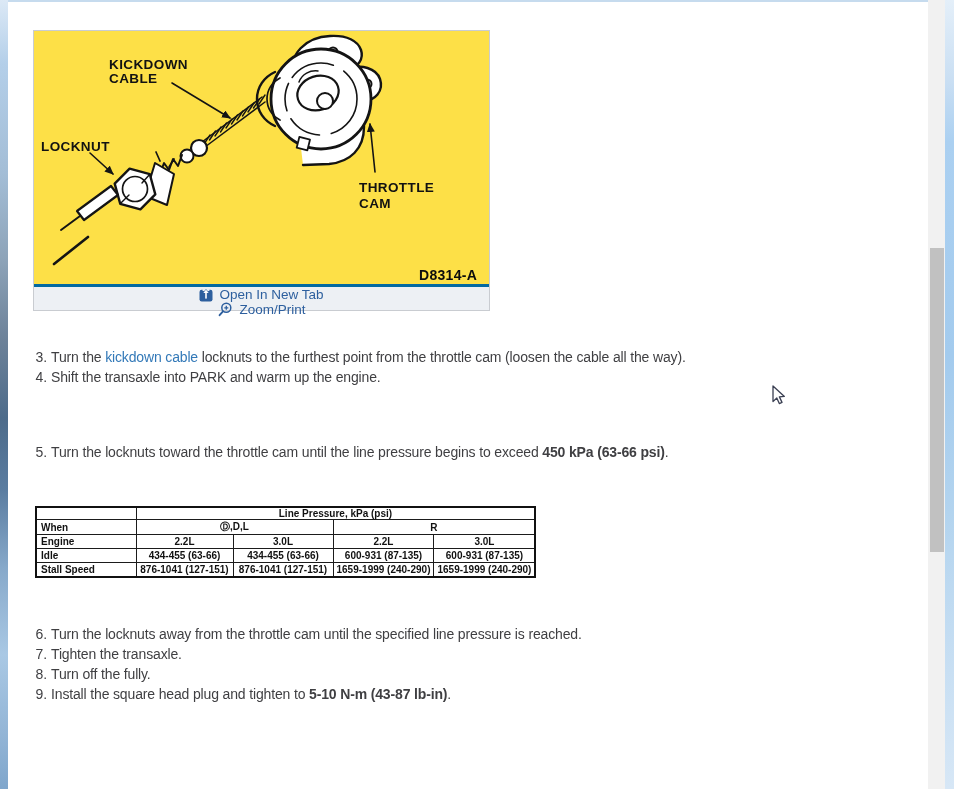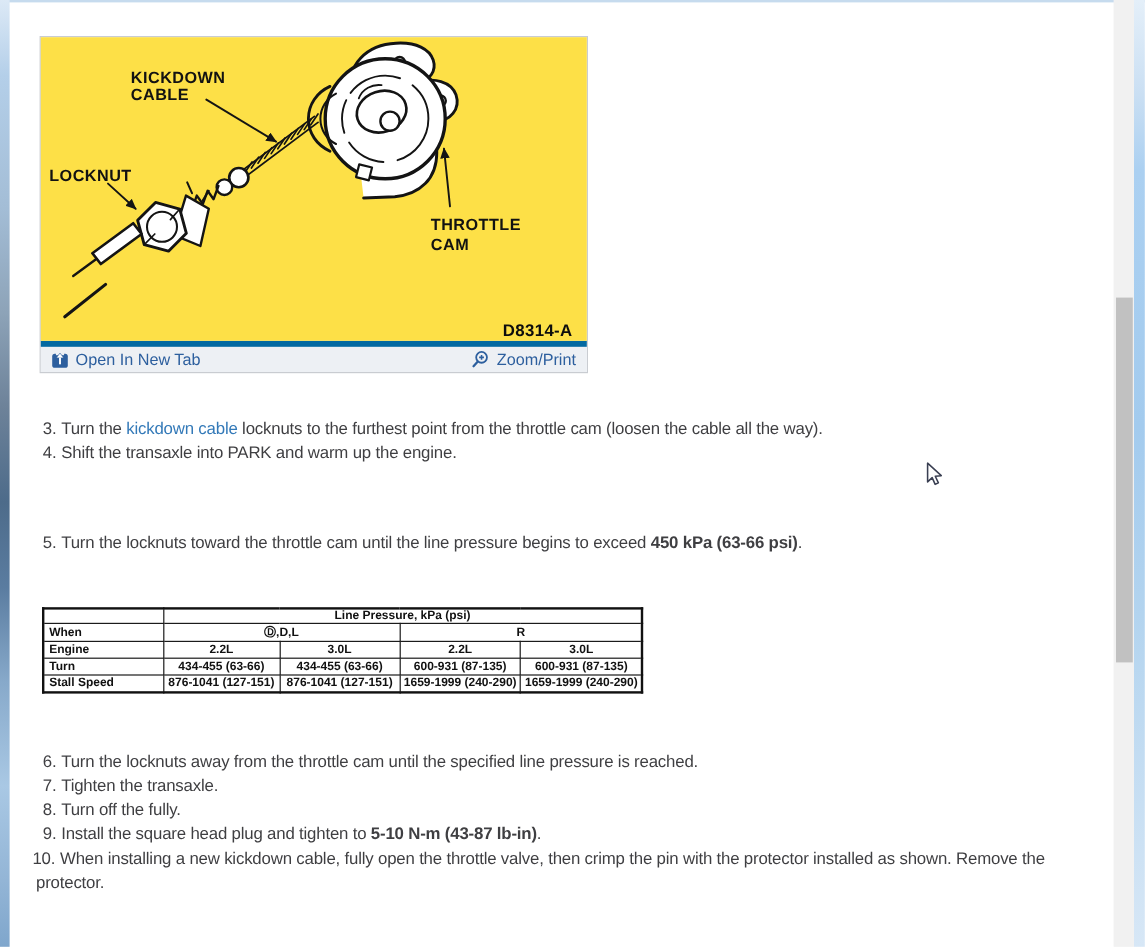--- a/index.html
+++ b/index.html
@@ -17,22 +17,22 @@
   .edge-top{position:absolute;left:0;top:0;width:954px;height:2px;background:#c6dbee;}
 
   
   .sb-track{position:absolute;left:928px;top:0;width:17px;height:789px;background:#f1f1f1;}
   .sb-thumb{position:absolute;left:1.5px;top:248px;width:14px;height:304px;background:#c1c1c1;}
 
   
   .widget{position:absolute;left:33px;top:30px;width:457px;height:281px;
     border:1px solid #c9ccd1;box-sizing:border-box;background:#fff;}
   .diagram-area{position:relative;width:455px;height:253px;background:#fde047;}
-  .widget-footer{height:26px;background:#edf0f4;border-top:5px solid #0369a1;
-    display:flex;align-items:center;justify-content:space-between;padding:0 9px;box-sizing:border-box;}
+  .widget-footer{height:26px;background:#edf0f4;border-top:3px solid #0369a1;
+    display:flex;align-items:center;justify-content:space-between;padding:0 9px;box-sizing:border-box;flex-direction:column;}
   .wlink{display:flex;align-items:center;gap:6px;color:#2d5f9e;font-size:13.5px;cursor:pointer;}
   .wlink svg{display:block;}
 
   
   .step{position:absolute;left:30px;width:920px;font-size:14px;line-height:20px;
     color:#3f3f42;letter-spacing:-0.15px;}
   .step .num{display:inline-block;min-width:17px;text-align:right;margin-right:4px;}
   .step .num-wide{display:inline-block;min-width:17px;text-align:right;margin-right:4px;margin-left:-3px;}
   .step a{color:#3379b8;text-decoration:none;cursor:pointer;}
   .step b{font-weight:bold;}
@@ -171,41 +171,40 @@
       <td colspan="2">R</td>
     </tr>
     <tr>
       <td class="lbl">Engine</td>
       <td>2.2L</td>
       <td>3.0L</td>
       <td>2.2L</td>
       <td>3.0L</td>
     </tr>
     <tr>
-      <td class="lbl">Turn</td>
+      <td class="lbl">Idle</td>
       <td>434-455 (63-66)</td>
       <td>434-455 (63-66)</td>
       <td>600-931 (87-135)</td>
       <td>600-931 (87-135)</td>
     </tr>
     <tr>
       <td class="lbl">Stall Speed</td>
       <td>876-1041 (127-151)</td>
       <td>876-1041 (127-151)</td>
       <td>1659-1999 (240-290)</td>
       <td>1659-1999 (240-290)</td>
     </tr>
   </tbody>
     </table>
 
   <div class="step" style="top:624px"><span class="num">6.</span><span>Turn the locknuts away from the throttle cam until the specified line pressure is reached.</span></div>
   <div class="step" style="top:644px"><span class="num">7.</span><span>Tighten the transaxle.</span></div>
   <div class="step" style="top:664px"><span class="num">8.</span><span>Turn off the fully.</span></div>
   <div class="step" style="top:684px"><span class="num">9.</span><span>Install the square head plug and tighten to </span><b>5-10 N-m (43-87 lb-in)</b><span>.</span></div>
-  <div class="step" style="top:705px"><span class="num-wide">10.</span><span>When installing a new kickdown cable, fully open the throttle valve, then crimp the pin with the protector installed as shown. Remove the</span><br><span>protector.</span></div>
 
   <div class="sb-track">
     <div class="sb-thumb"></div>
   </div>
 
   <svg class="cursor" width="19" height="21" viewBox="0 0 19 21">
     <path d="M4 1 L4 16.6 L7.8 13 L10.3 18.6 L13 17.4 L10.4 11.9 L15.4 11.4 Z" fill="#fdfdfd" stroke="#3a3f52" stroke-width="1.3" stroke-linejoin="round"></path>
   </svg>
 
 </div>

